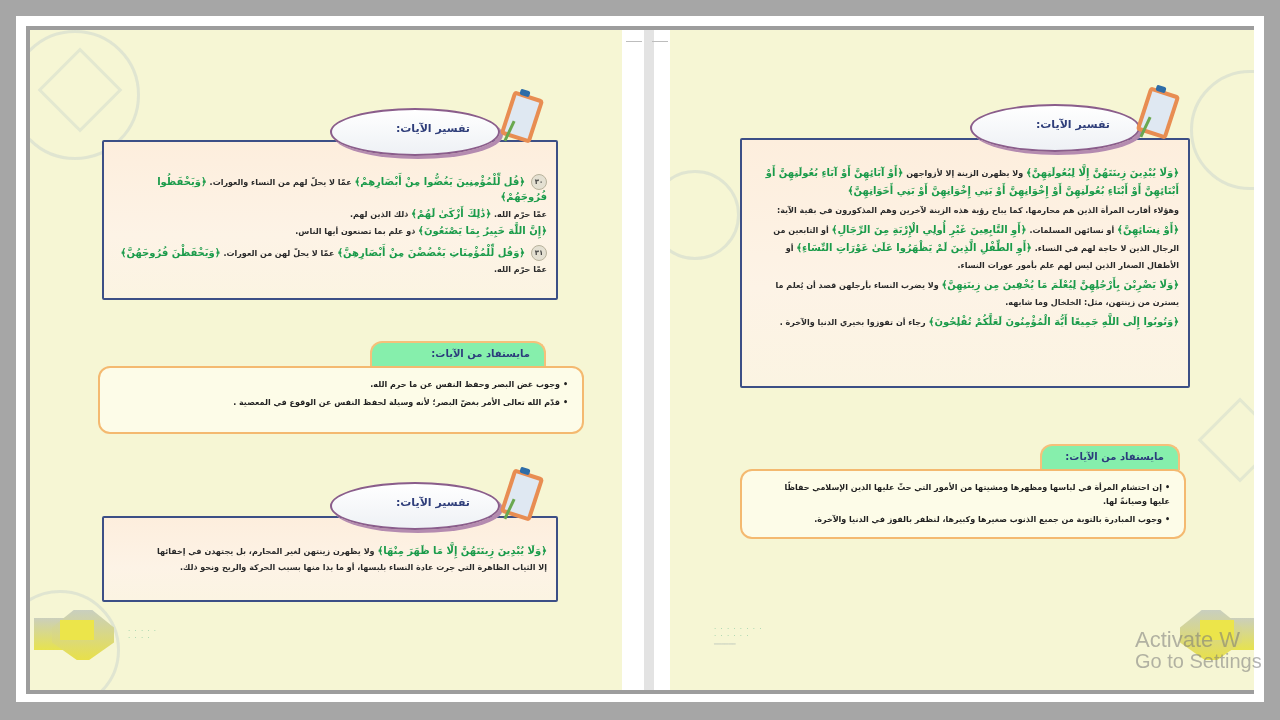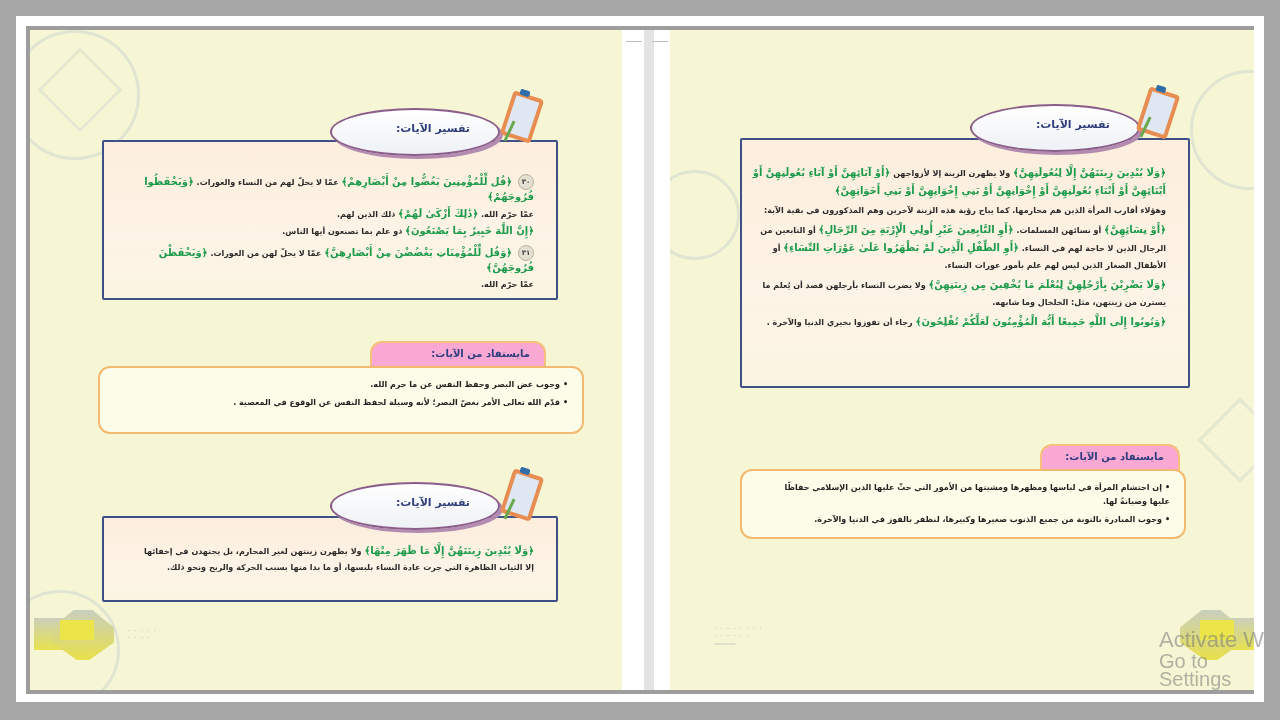--- a/index.html
+++ b/index.html
@@ -18,43 +18,43 @@
   
   .tafsir { position: absolute; background: linear-gradient(180deg,#fdeedd 0%,#fdf3e6 60%,#fbf4e2 100%); border: 2px solid #3c4f86; border-radius: 2px; }
   .tafsir-head { position: absolute; width: 170px; height: 48px; border-radius: 50%; background: linear-gradient(180deg,#ffffff,#eef1f5); border: 2px solid #8a5d8b; box-shadow: 3px 3px 0 #b48bb0; }
   .tafsir-head span { position: absolute; right: 28px; top: 12px; font-size: 11px; font-weight: bold; color: #2f3e7a; direction: rtl; }
   .clip { position: absolute; width: 44px; height: 58px; }
   .clip .board { position: absolute; left: 6px; top: 6px; width: 32px; height: 46px; background: #e88d52; border-radius: 4px; transform: rotate(18deg); }
   .clip .paper { position: absolute; left: 10px; top: 10px; width: 24px; height: 38px; background: #dfe8f2; transform: rotate(18deg); }
   .clip .pin { position: absolute; left: 20px; top: 2px; width: 10px; height: 6px; background: #2e6da8; border-radius: 2px; transform: rotate(18deg); }
   .clip .pen { position: absolute; left: 8px; top: 32px; width: 3px; height: 22px; background: #6aa84f; transform: rotate(25deg); }
 
-  .ttext { position: absolute; left: 10px; right: 22px; direction: rtl; text-align: right; font-size: 8px; line-height: 14px; color: #2a2a2a; font-weight: bold; }
+  .ttext { position: absolute; left: 10px; right: 9px; direction: rtl; text-align: right; font-size: 8px; line-height: 14px; color: #2a2a2a; font-weight: bold; }
   .ttext p { margin-bottom: 6px; }
   .ttext p.tight { margin-bottom: 2px; }
   .ayah { color: #1a9b4a; font-size: 10px; font-weight: bold; }
   .numbadge { display: inline-block; width: 16px; height: 16px; border-radius: 50%; background: #e4e0d2; border: 1px solid #b8b29c; color: #444; font-size: 7px; text-align: center; line-height: 14px; margin-left: 3px; vertical-align: middle; }
 
   
-  .benefit-tab { position: absolute; height: 26px; background: #f9a8d4; border: 2px solid #f6c07a; border-bottom: none; border-radius: 12px 12px 0 0; }
+  .benefit-tab { position: absolute; height: 26px; background: #86efac; border: 2px solid #f6c07a; border-bottom: none; border-radius: 12px 12px 0 0; }
   .benefit-tab span { position: absolute; right: 14px; top: 5px; font-size: 10px; font-weight: bold; color: #2c3c7c; direction: rtl; }
   .benefit { position: absolute; background: #fdfce8; border: 2px solid #f4b970; border-radius: 12px; }
   .benefit ul { list-style: none; direction: rtl; text-align: right; padding: 10px 14px 0 10px; margin-left: 20px; }
   .benefit li { font-size: 8px; font-weight: bold; color: #222; line-height: 14px; margin-bottom: 4px; }
   .benefit li .bullet { margin-left: 3px; }
 
   .logo { position: absolute; }
   .logo .dots { font-size: 7px; color: #7fc69d; letter-spacing: 1px; line-height: 7px; }
   .logo .ltxt { font-size: 6px; color: #c8d0c0; line-height: 8px; }
   .badge-y { position: absolute; width: 80px; height: 50px; }
   .badge-y .hex { position: absolute; left: 18px; top: 0; width: 62px; height: 50px; background: linear-gradient(180deg,#c9cfbf,#e8e04a); clip-path: polygon(35% 0,65% 0,100% 35%,100% 65%,60% 100%,40% 100%,0 65%,0 35%); }
   .badge-y .sq { position: absolute; left: 26px; top: 10px; width: 34px; height: 20px; background: #ece54a; }
   .badge-y .band { position: absolute; left: 0; top: 8px; width: 40px; height: 32px; background: linear-gradient(180deg,#cbcfbc,#e7e34e); }
 
-  .watermark { position: absolute; left: 1135px; top: 628px; color: rgba(120,120,120,0.55); font-family: "Liberation Sans", sans-serif; margin-left: 24px; }
+  .watermark { position: absolute; left: 1135px; top: 628px; color: rgba(120,120,120,0.55); font-family: "Liberation Sans", sans-serif; }
   .watermark .w1 { font-size: 22px; line-height: 24px; }
   .watermark .w2 { font-size: 20px; line-height: 18px; }
 </style>
 </head>
 <body>
 
 <div class="frame"></div>
 <div class="inner"></div>
 
 <div class="page left">

